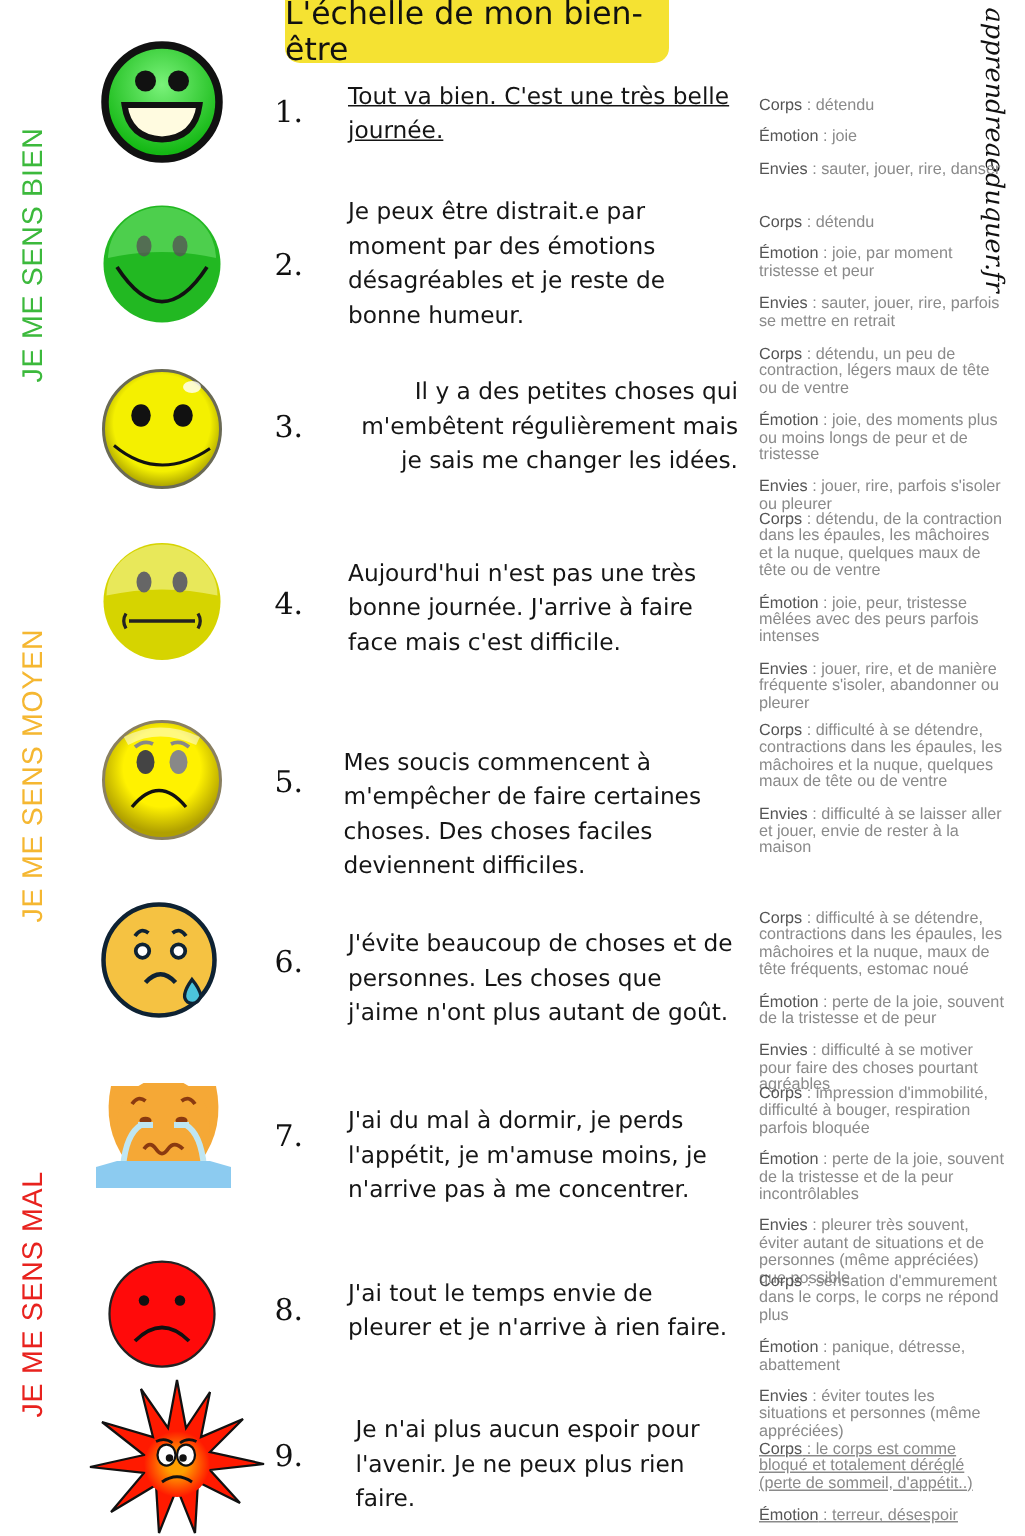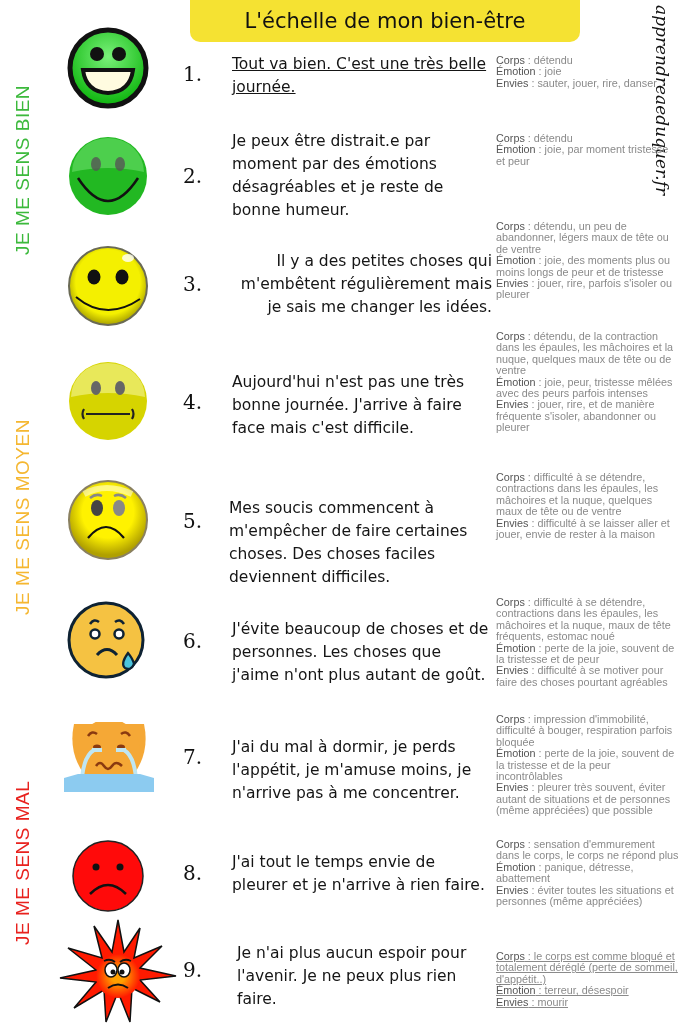--- a/index.html
+++ b/index.html
@@ -1,18 +1,18 @@
 <!DOCTYPE html>
 <html><head>
 <meta charset="utf-8">
 <style>
   html, body { margin: 0; padding: 0; background: #ffffff; }
   body { width: 683px; height: 1024px; position: relative; overflow: hidden; font-family: "Liberation Sans", sans-serif; }
   .title-box {
-    position: absolute; left: 190px; top: 0px; width: 390px; height: 42px;
+    position: absolute; left: 190px; top: 0px; width: 256px; height: 42px;
     background: #f5e232; border-radius: 0 0 10px 10px;
     display: flex; align-items: center; justify-content: center;
   }
   .title-box span { font-family: "DejaVu Sans", sans-serif; font-size: 21px; color: #111; font-weight: 500; }
   .watermark {
     position: absolute; left: 640px; top: 5px; width: 40px; height: 195px;
   }
   .watermark span {
     position: absolute; left: 20px; top: 0; transform-origin: 0 0; transform: rotate(90deg) translate(0, -12px);
     font-family: "DejaVu Serif", serif; font-style: italic; font-size: 17px; color: #111; white-space: nowrap; letter-spacing: 0px;
@@ -24,21 +24,21 @@
     position: absolute; left: 0; bottom: 0; transform-origin: 0 100%;
     transform: rotate(-90deg) translate(0, 28px);
     font-family: "Liberation Sans", sans-serif; font-size: 19px; white-space: nowrap; letter-spacing: 0.5px;
   }
   .row { position: absolute; left: 0; width: 683px; }
   .emoji { position: absolute; left: 66px; width: 84px; height: 84px; }
   .num { position: absolute; left: 183px; font-family: "DejaVu Serif", serif; font-size: 20px; color: #111; }
   .stmt { position: absolute; left: 232px; width: 260px; font-family: "DejaVu Sans", sans-serif; font-size: 15.5px; line-height: 23px; color: #151515; }
   .detail { position: absolute; left: 496px; width: 184px; font-family: "Liberation Sans", sans-serif; font-size: 10.8px; line-height: 11.4px; color: #8a8a8a; }
   .detail b { font-weight: normal; color: #555; }
-  .detail div { margin: 0; }
+  .detail div { margin: 10px; }
 </style>
 </head>
 <body>
 
 <div class="title-box">
   <span>L'échelle de mon bien-être</span>
 </div>
 
 <div class="watermark">
   <span>apprendreaeduquer.fr</span>
@@ -86,20 +86,21 @@
       <ellipse cx="30" cy="30" rx="5" ry="7" fill="#555" opacity="0.8"></ellipse>
         <ellipse cx="54" cy="30" rx="5" ry="7" fill="#555" opacity="0.8"></ellipse>
       <path d="M12 44 Q42 90 72 44" fill="none" stroke="#111" stroke-width="2.5"></path>
     </svg>
   </div>
   <div class="num" style="top:164px;">2.</div>
   <div class="stmt" style="top:130px;">Je peux être distrait.e par moment par des émotions désagréables et je reste de bonne humeur.</div>
   <div class="detail" style="top:133px;">
     <div><b>Corps</b><span> : détendu</span></div>
     <div><b>Émotion</b><span> : joie, par moment tristesse et peur</span></div>
+    <div><b>Envies</b><span> : sauter, jouer, rire, parfois se mettre en retrait</span></div>
   </div>
 </div>
 
 <div class="row" style="top:0px;">
   <div class="emoji" style="top:244px;">
     <svg width="84" height="84" viewBox="0 0 84 84">
       <defs>
           <radialGradient id="g3" cx="50%" cy="45%" r="55%">
             <stop offset="0.75" stop-color="#f4f000"></stop>
             <stop offset="1" stop-color="#a8a000"></stop>
@@ -108,21 +109,21 @@
       <circle cx="42" cy="42" r="39" fill="url(#g3)" stroke="#6a6a55" stroke-width="2"></circle>
       <ellipse cx="62" cy="14" rx="6" ry="4" fill="#fff" opacity="0.8"></ellipse>
       <ellipse cx="28" cy="33" rx="6.5" ry="7.5" fill="#111"></ellipse>
         <ellipse cx="56" cy="33" rx="6.5" ry="7.5" fill="#111"></ellipse>
       <path d="M10 53 Q40 78 74 55" fill="none" stroke="#111" stroke-width="2"></path>
     </svg>
   </div>
   <div class="num" style="top:272px;">3.</div>
   <div class="stmt" style="top:250px;text-align:right;">Il y a des petites choses qui m'embêtent régulièrement mais je sais me changer les idées.</div>
   <div class="detail" style="top:221px;">
-    <div><b>Corps</b><span> : détendu, un peu de abandonner, légers maux de tête ou de ventre</span></div>
+    <div><b>Corps</b><span> : détendu, un peu de contraction, légers maux de tête ou de ventre</span></div>
     <div><b>Émotion</b><span> : joie, des moments plus ou moins longs de peur et de tristesse</span></div>
     <div><b>Envies</b><span> : jouer, rire, parfois s'isoler ou pleurer</span></div>
   </div>
 </div>
 
 <div class="row" style="top:0px;">
   <div class="emoji" style="top:359px;">
     <svg width="84" height="84" viewBox="0 0 84 84">
       <circle cx="42" cy="42" r="39" fill="#d6d400"></circle>
       <path d="M5 38 A37 34 0 0 1 79 38 Q42 30 5 38 Z" fill="#ecec70" opacity="0.8"></path>

